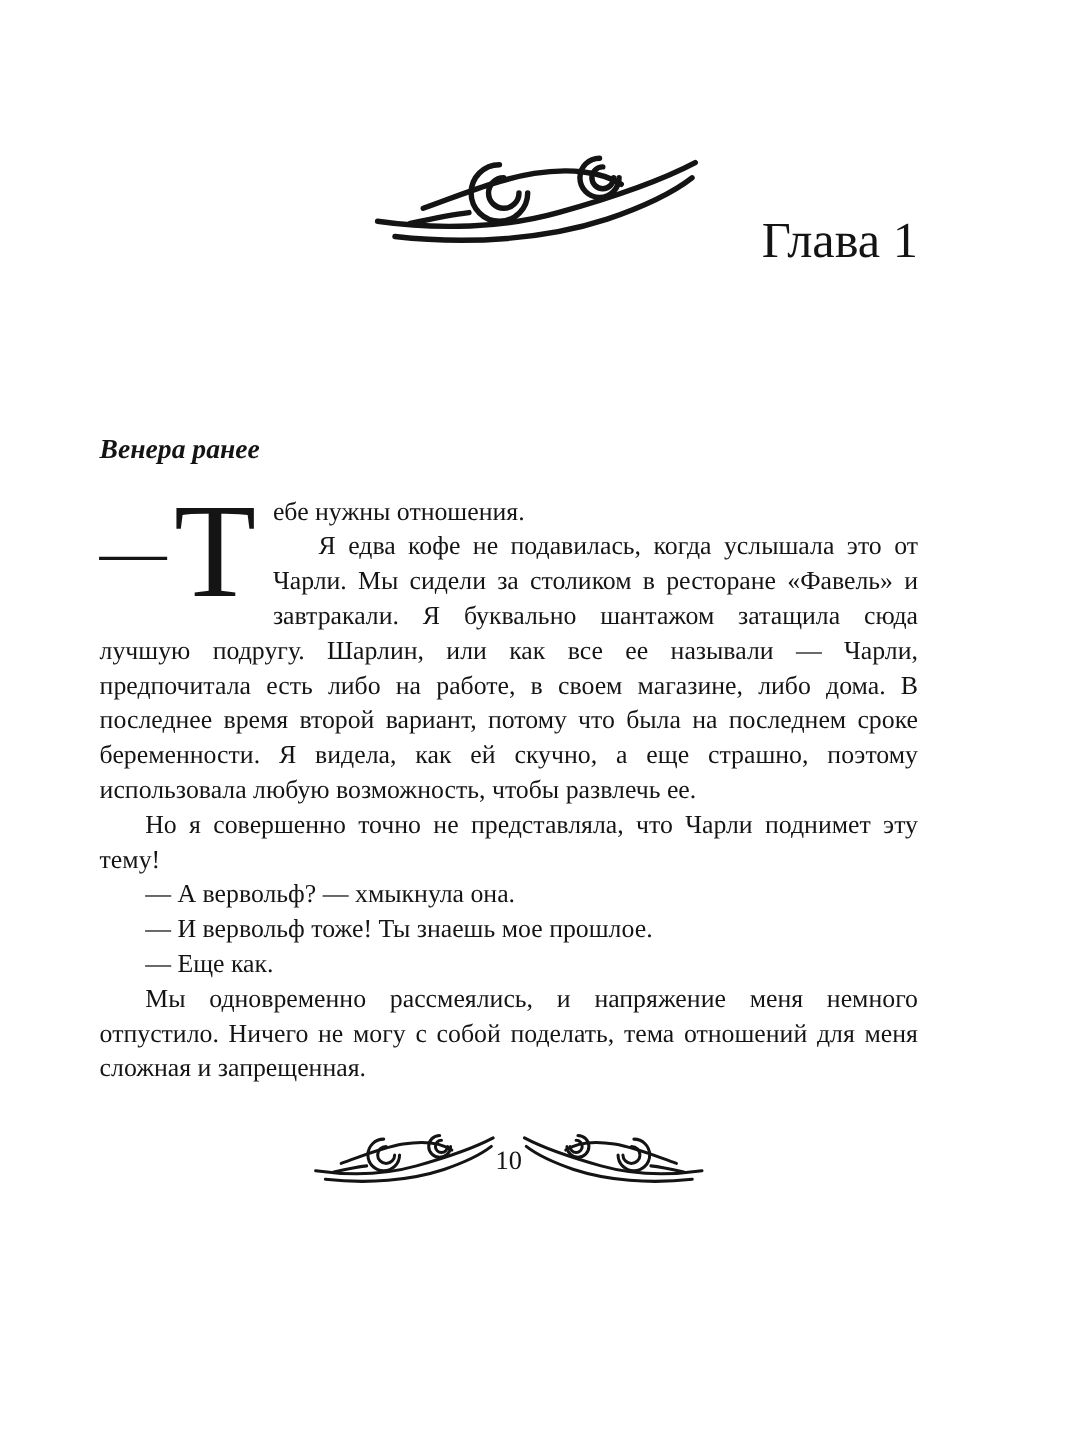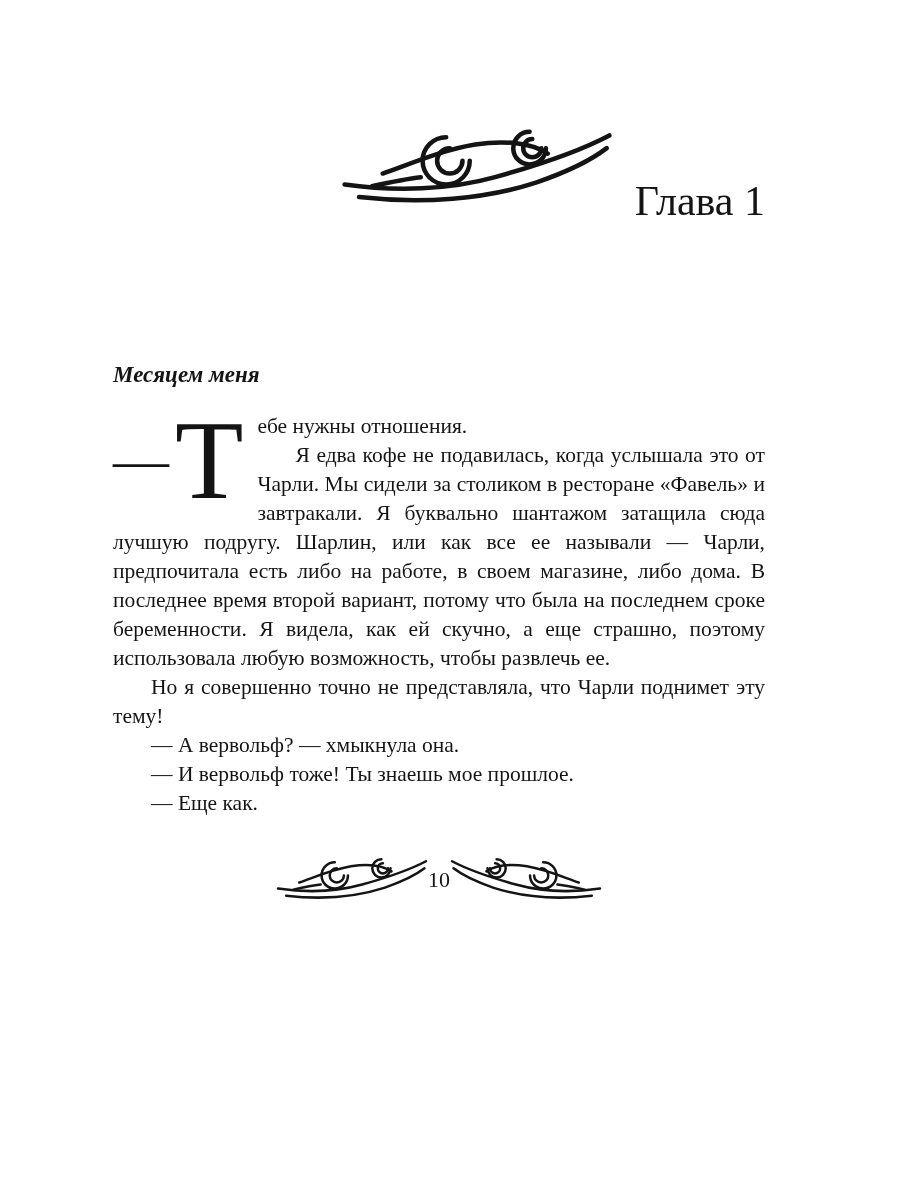--- a/index.html
+++ b/index.html
@@ -10,21 +10,21 @@
   .page {
     position: relative;
     width: 900px;
     height: 1200px;
     background: #ffffff;
     color: #141414;
     font-family: "Liberation Serif", "DejaVu Serif", serif;
     overflow: hidden;
   }
   .content {
-    margin-left: 113px;
+    margin-left: 83px;
     margin-right: 135px;
   }
 
   
   .chapter-header {
     display: flex;
     align-items: flex-end;
     padding-top: 112px;
     height: 112px;
   }
@@ -123,36 +123,37 @@
   <div class="content">
 
     <div class="chapter-header">
       <div class="header-spacer"></div>
       <svg class="ornament-top">
         <use href="#wave-ornament-symbol"></use>
       </svg>
       <div class="chapter-title">Глава 1</div>
     </div>
 
-    <div class="section-heading">Месяцем меня</div>
+    <div class="section-heading">Венера ранее</div>
 
     <div class="body-text">
 
       <span class="dropcap-group">
         <span class="dash-glyph">—</span>
         <span class="dropcap-letter">Т</span>
       </span>
 
       <div class="intro-line">ебе нужны отношения.</div>
 
       <p class="para">Я едва кофе не подавилась, когда услышала это от Чарли. Мы сидели за столиком в ресторане «Фавель» и завтракали. Я буквально шантажом затащила сюда лучшую подругу. Шарлин, или как все ее называли — Чарли, предпочитала есть либо на работе, в своем магазине, либо дома. В последнее время второй вариант, потому что была на последнем сроке беременности. Я видела, как ей скучно, а еще страшно, поэтому использовала любую возможность, чтобы развлечь ее.</p>
       <p class="para">Но я совершенно точно не представляла, что Чарли поднимет эту тему!</p>
       <p class="para">— А вервольф? — хмыкнула она.</p>
       <p class="para">— И вервольф тоже! Ты знаешь мое прошлое.</p>
       <p class="para">— Еще как.</p>
+      <p class="para">Мы одновременно рассмеялись, и напряжение меня немного отпустило. Ничего не могу с собой поделать, тема отношений для меня сложная и запрещенная.</p>
 
     </div>
 
     <div class="page-footer">
       <svg class="ornament-footer">
         <use href="#wave-ornament-symbol"></use>
       </svg>
       <div class="page-number">10</div>
       <svg class="ornament-footer mirrored">
         <use href="#wave-ornament-symbol"></use>

